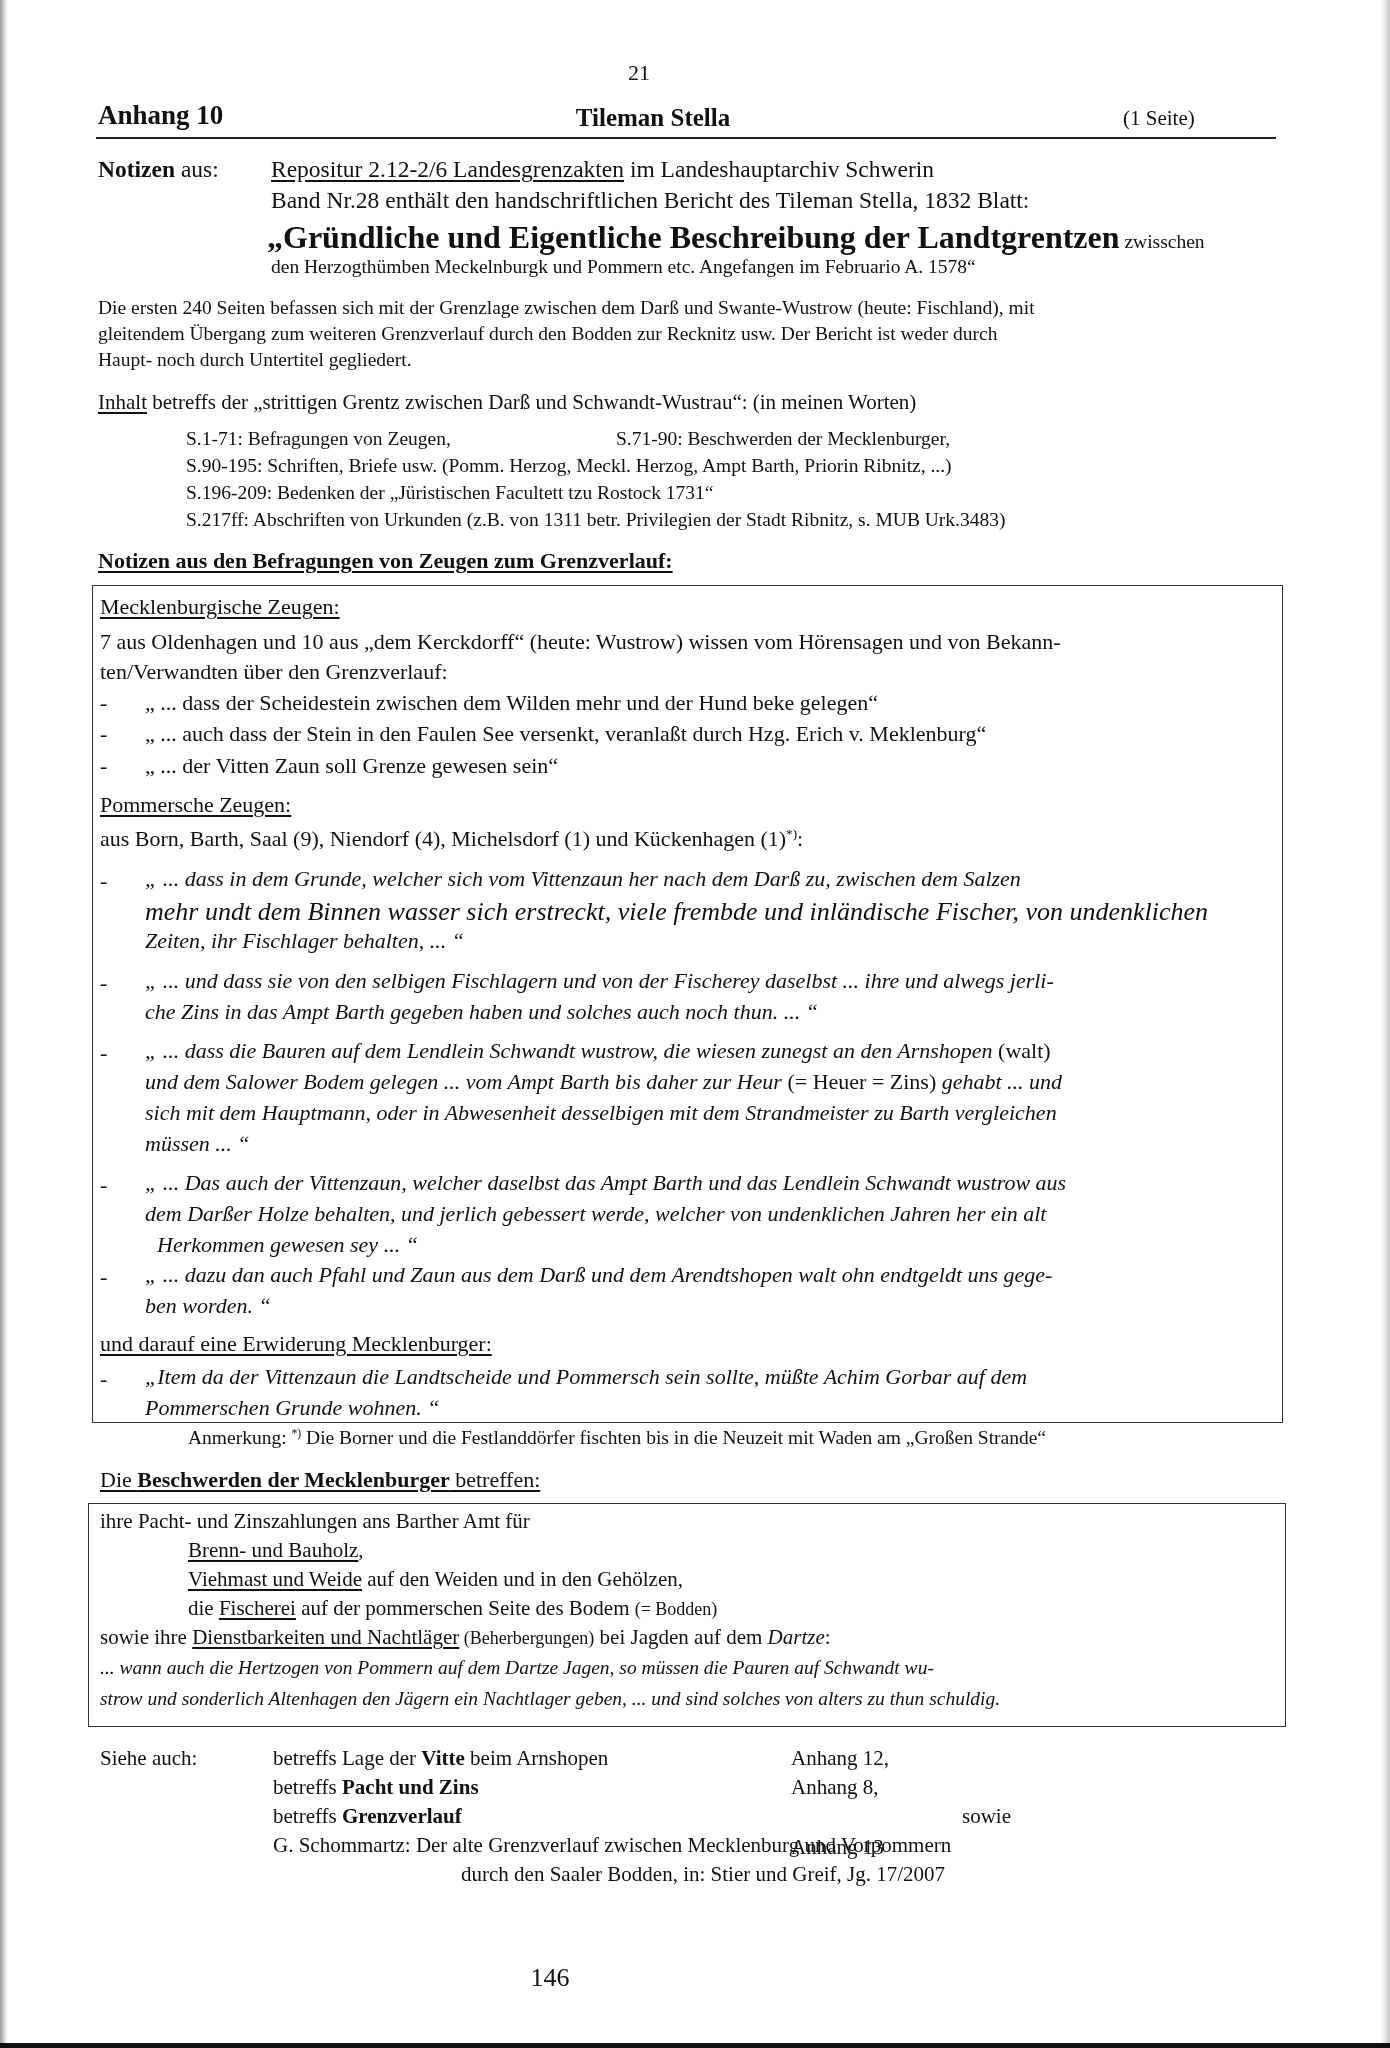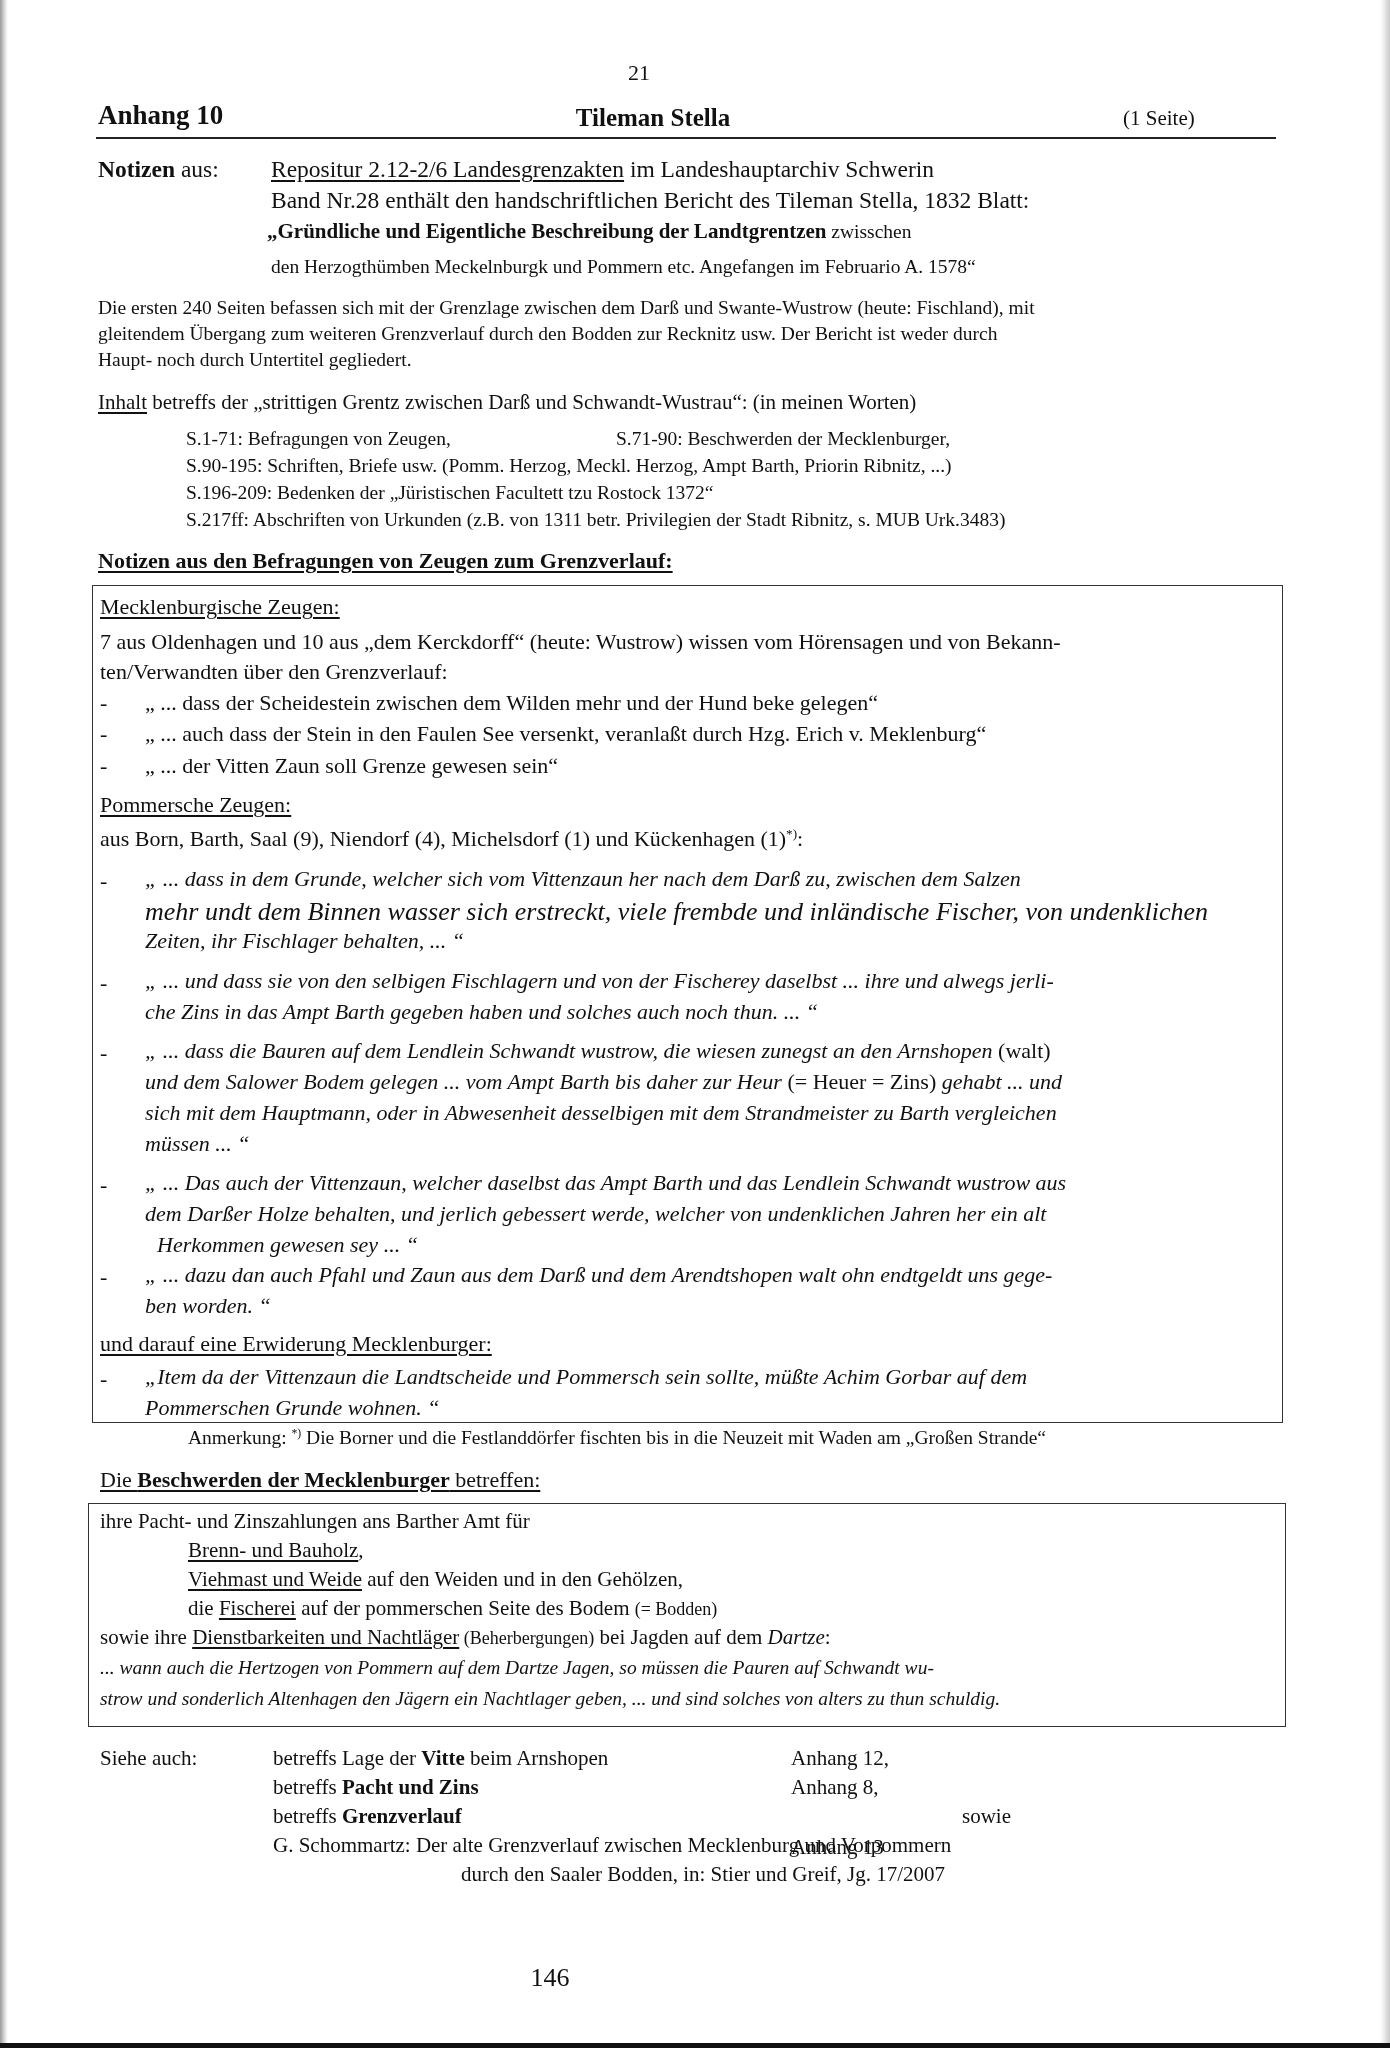--- a/index.html
+++ b/index.html
@@ -52,35 +52,35 @@
 
 <div class="abs t23" style="left:98px; top:156px;">
   <span class="b">Notizen</span>
   <span>aus:</span>
 </div>
 <div class="abs t23" style="left:271px; top:156px;">
   <span class="u">Repositur 2.12-2/6 Landesgrenzakten</span><span> im Landeshauptarchiv Schwerin</span>
 </div>
 <div class="abs t23" style="left:271px; top:187px;">Band Nr.28  enthält den handschriftlichen Bericht des Tileman Stella, 1832 Blatt:</div>
 <div class="abs" style="left:267px; top:219px;">
-  <span class="b" style="font-size:21px;">„Gründliche und Eigentliche Beschreibung der Landtgrentzen</span><span class="t19"> zwisschen</span>
+  <span class="b" style="font-size:32px;">„Gründliche und Eigentliche Beschreibung der Landtgrentzen</span><span class="t19"> zwisschen</span>
 </div>
 <div class="abs t19" style="left:271px; top:256px;">den Herzogthümben Meckelnburgk und Pommern etc. Angefangen im Februario A. 1578“</div>
 
 <div class="abs t19" style="left:98px; top:297px;">Die ersten 240 Seiten befassen sich mit der Grenzlage zwischen dem Darß und Swante-Wustrow (heute: Fischland), mit</div>
 <div class="abs t19" style="left:98px; top:323px;">gleitendem Übergang zum weiteren Grenzverlauf durch den Bodden zur Recknitz usw. Der Bericht ist weder durch</div>
 <div class="abs t19" style="left:98px; top:349px;">Haupt- noch durch Untertitel gegliedert.</div>
 
 <div class="abs t21" style="left:98px; top:390px;">
   <span class="u">Inhalt</span><span> betreffs der „strittigen Grentz zwischen Darß und Schwandt-Wustrau“: (in meinen Worten)</span>
 </div>
 <div class="abs t19" style="left:186px; top:428px;">S.1-71: Befragungen von Zeugen,</div>
 <div class="abs t19" style="left:616px; top:428px;">S.71-90: Beschwerden der Mecklenburger,</div>
 <div class="abs t19" style="left:186px; top:455px;">S.90-195: Schriften, Briefe usw. (Pomm. Herzog, Meckl. Herzog, Ampt Barth, Priorin Ribnitz, ...)</div>
-<div class="abs t19" style="left:186px; top:482px;">S.196-209: Bedenken der „Jüristischen Facultett tzu Rostock 1372“</div>
+<div class="abs t19" style="left:186px; top:482px;">S.196-209: Bedenken der „Jüristischen Facultett tzu Rostock 1731“</div>
 <div class="abs t19" style="left:186px; top:509px;">S.217ff: Abschriften von Urkunden (z.B. von 1311 betr. Privilegien der Stadt Ribnitz, s. MUB Urk.3483)</div>
 
 <div class="abs b u t21" style="left:98px; top:548px; font-size:22px;">Notizen aus den Befragungen von Zeugen zum Grenzverlauf:</div>
 
 <div class="box box1"></div>
 
 <div class="abs t21 u" style="left:100px; top:594px; font-size:22px;">Mecklenburgische Zeugen:</div>
 <div class="abs" style="left:100px; top:629px; font-size:22px;">7 aus Oldenhagen und 10 aus „dem Kerckdorff“ (heute: Wustrow) wissen vom Hörensagen und von Bekann-</div>
 <div class="abs" style="left:100px; top:659px; font-size:22px;">ten/Verwandten über den Grenzverlauf:</div>
 

